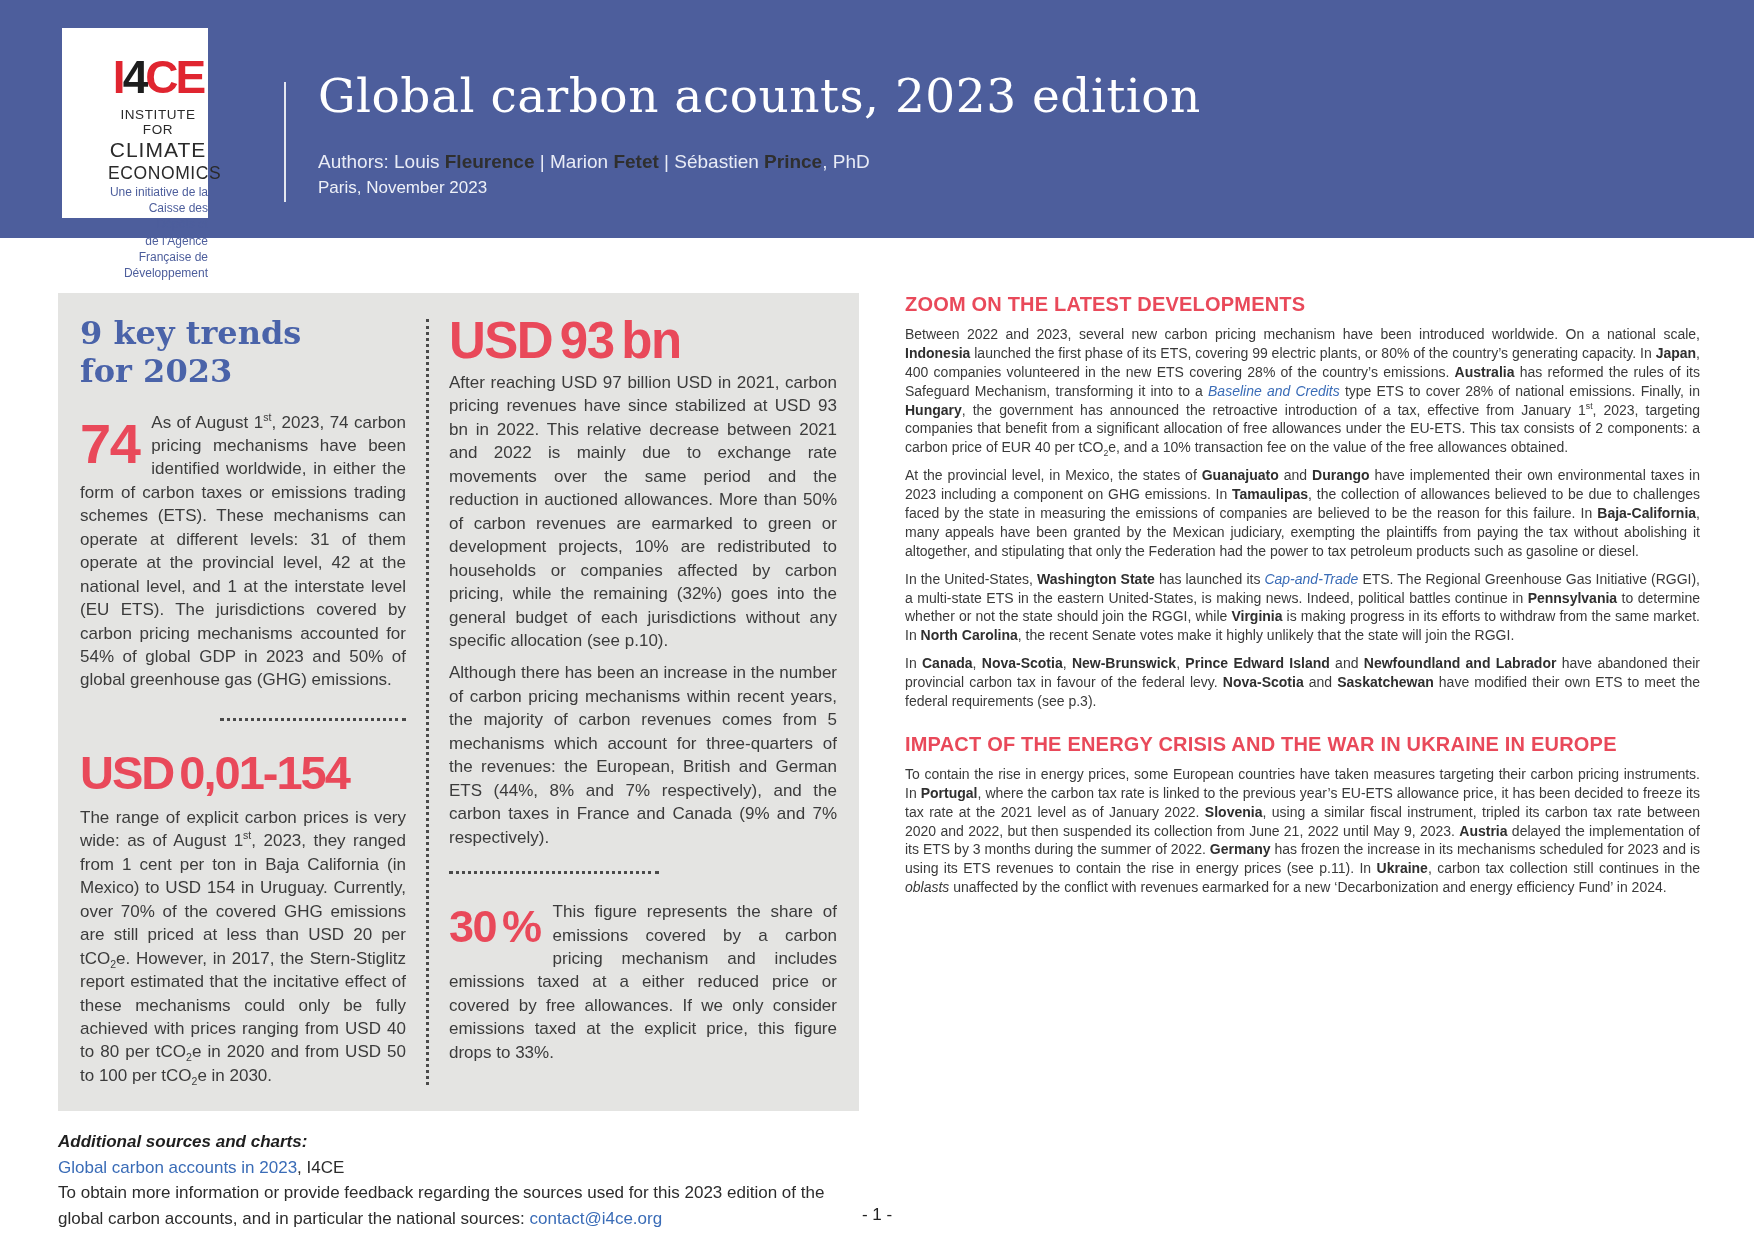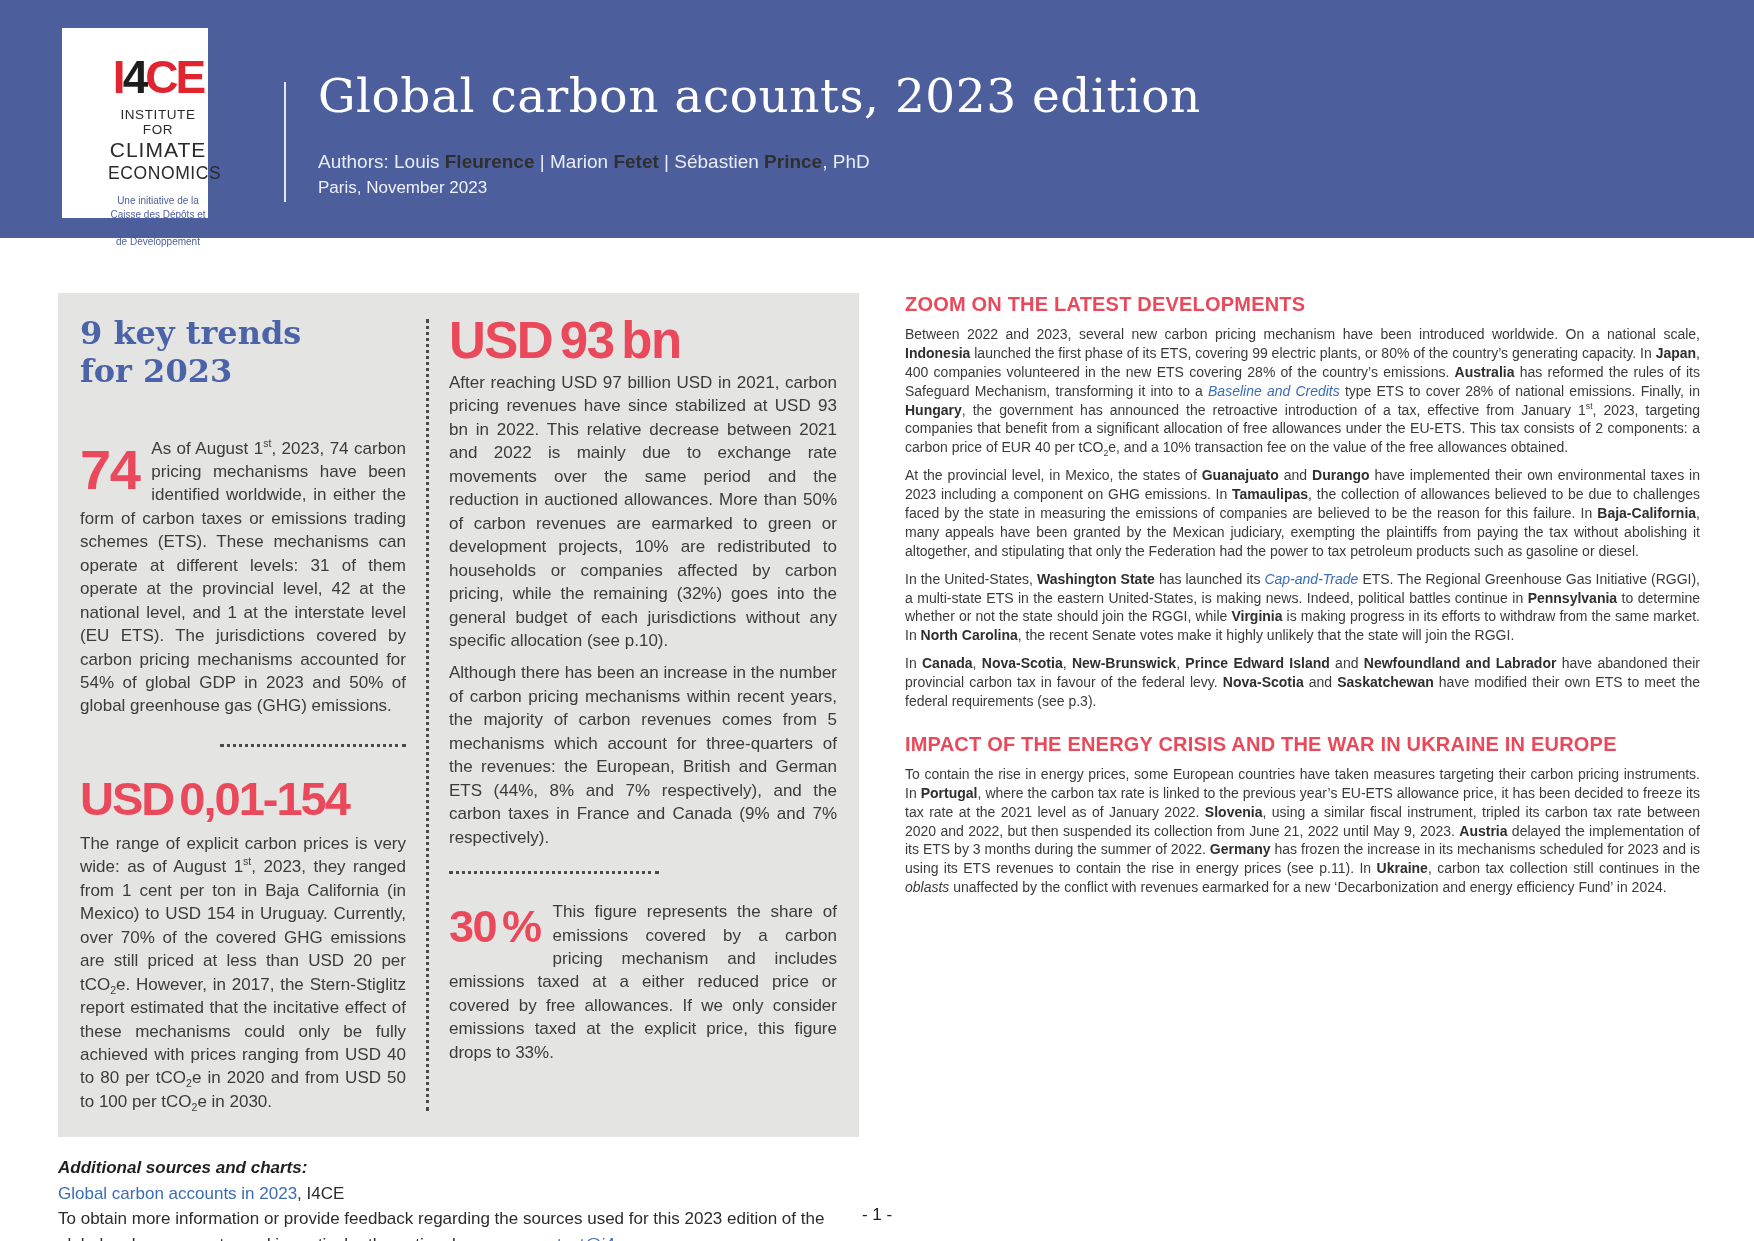--- a/index.html
+++ b/index.html
@@ -14,21 +14,21 @@
   .logo-box {
     position:absolute; left:62px; top:28px; width:146px; height:190px;
     background:#ffffff; text-align:center; padding-top:26px;padding-left:46px;
   }
   .logo-word { font-size:46px; font-weight:bold; letter-spacing:-3px; line-height:1; font-family:"Liberation Sans",sans-serif; }
   .logo-word .red { color:#e02530; }
   .logo-word .dark { color:#1d1d1d; }
   .logo-line1 { margin-top:7px; font-size:13.5px; color:#2a2a2a; letter-spacing:0.6px; }
   .logo-line2 { font-size:21px; color:#2a2a2a; letter-spacing:1px; margin-top:1px; }
   .logo-line3 { font-size:17.5px; color:#2a2a2a; letter-spacing:0.6px; margin-top:1px; }
-  .logo-tagline { margin-top:10px; font-size:10px; line-height:1.35; color:#4d5e9c; }
+  .logo-tagline { font-size:12px; line-height:1.35; color:#4d5e9c;text-align:right; }
   .banner-sep { position:absolute; left:284px; top:82px; width:2px; height:120px; background:rgba(255,255,255,0.85); }
   .banner-text { position:absolute; left:318px; top:68px; }
   .doc-title { font-family:"DejaVu Serif", serif; font-weight:normal; font-size:47px; color:#ffffff; letter-spacing:0.5px; }
   .authors { margin-top:28px; font-size:19px; color:#e9ecf6; }
   .dateline { margin-top:5px; font-size:17px; color:#eef1f8; }
 
   
   .content { display:flex; gap:46px; padding:55px 54px 0 58px; }
   .left-col { width:801px; flex:none; }
   .right-col { flex:1; }
@@ -38,21 +38,21 @@
   .panel-left { width:346px; flex:none; padding-right:20px; }
   .panel-divider { flex:none; border-left:3px dotted #4a4a4a; margin:4px 0 2px 0; }
   .panel-right { flex:1; padding-left:20px; }
   .panel-title { font-family:"DejaVu Serif", serif; font-weight:bold; font-size:32px; line-height:1.18; color:#4a63a9; }
   .ptext { font-size:17px; line-height:1.38; text-align:justify; color:#3b3b3b; }
   .fig { color:#e9495a; font-weight:bold; letter-spacing:-1.5px; word-spacing:-5px; line-height:1; font-family:"Liberation Sans",sans-serif; }
   .fig-drop { float:left; font-size:56px; margin:5px 12px 0 0; }
   .fig-drop-sm { float:left; font-size:45px; margin:4px 12px 0 0; }
   .fig-head { font-size:51px; margin-bottom:5px; }
   .fig-head-sm { font-size:47px; margin-bottom:10px; letter-spacing:-2px; }
-  .stat1 { margin-top:46px; }
+  .stat1 { margin-top:20px; }
   .stat2 { margin-top:28px; }
   .dots-right { border-top:3.5px dotted #4a4a4a; width:57%; margin:26px 0 0 auto; }
   .dots-left  { border-top:3.5px dotted #4a4a4a; width:54%; margin:22px auto 26px 0; }
   .panel-right .ptext + .ptext { margin-top:9px; }
 
   
   .sources { margin-top:18px; font-size:17px; line-height:1.5; color:#2c2c2c; width:810px; }
   .sources-heading { font-weight:bold; font-style:italic; color:#1f1f1f; }
   .link { color:#3a6cb7; }
   .link.pl { cursor:pointer; }

